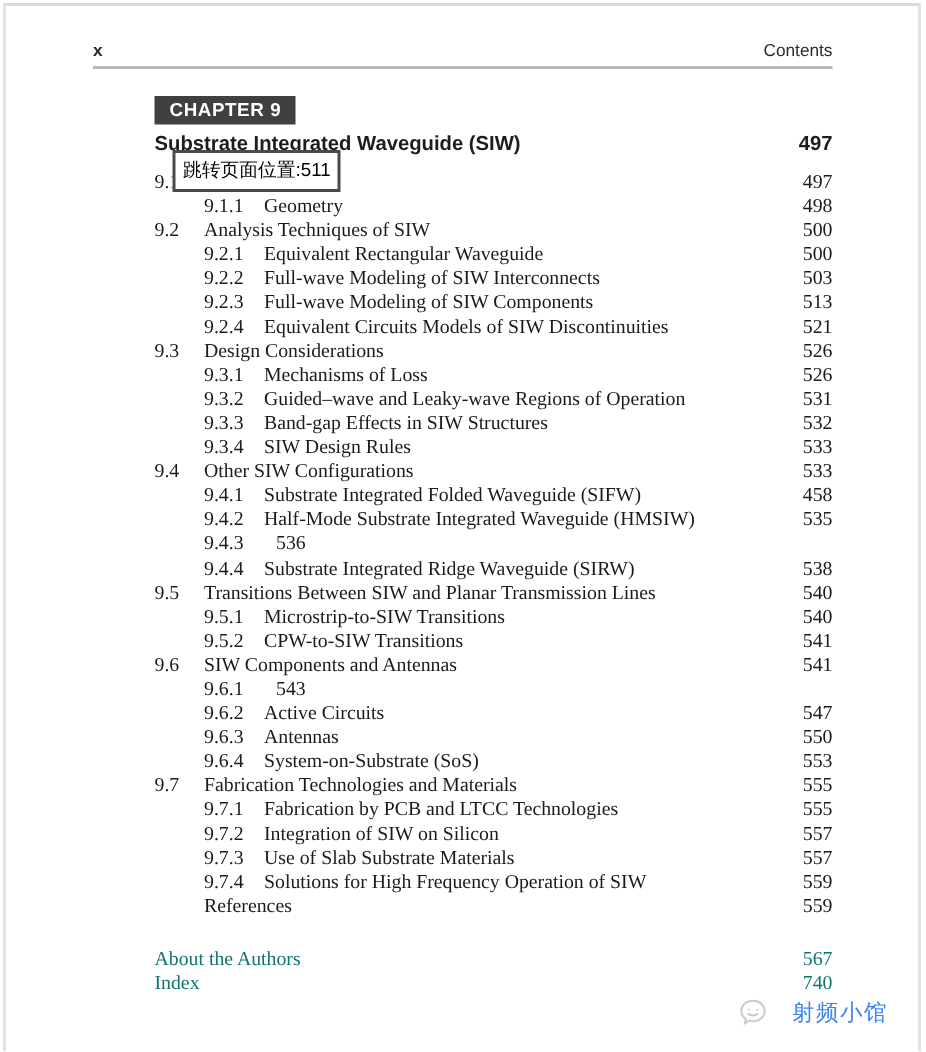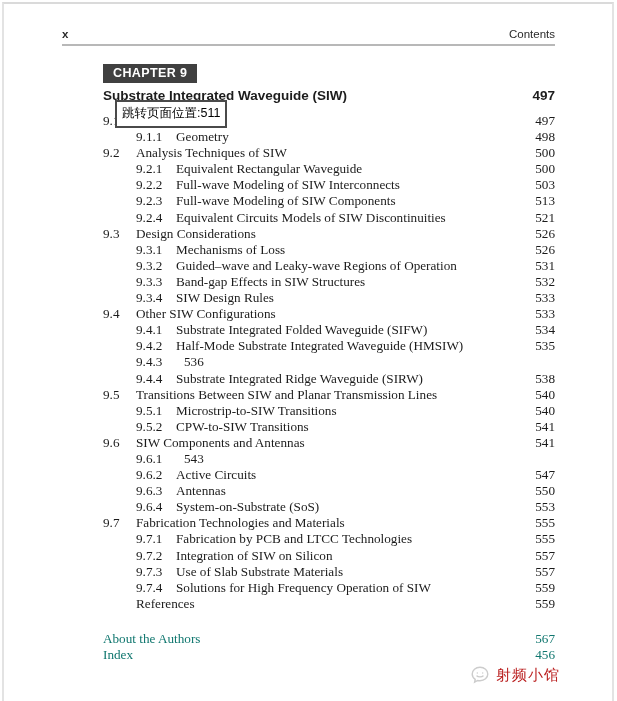--- a/index.html
+++ b/index.html
@@ -64,23 +64,23 @@
   
   .jump-tooltip {
     position:absolute; top:100px; left:115px; z-index:10;
     background:#ffffff; border:2px solid #4a4a4a;
     font-size:12.5px; color:#000000;
     padding:3px 5px 4px 5px; white-space:nowrap;
   }
 
   
   .watermark {
-    position:absolute; top:665px; left:470px;
-    display:flex; align-items:center; gap:6px;
-    color:#b91c1c; font-size:15px; letter-spacing:1px;
+    position:absolute; top:665px; left:492px;
+    display:flex; align-items:center; gap:16px;
+    color:#3b82f6; font-size:15px; letter-spacing:1px;
     user-select:none;
   }
   .watermark svg { display:block; }
 </style>
 </head>
 <body>
 
 <div class="page-frame"></div>
 
 <div class="running-header">
@@ -157,21 +157,21 @@
       <span class="pg">533</span>
     </div>
     <div class="toc-row lvl1">
       <span class="num">9.4</span>
       <span class="title">Other SIW Configurations</span>
       <span class="pg">533</span>
     </div>
     <div class="toc-row lvl2">
       <span class="num">9.4.1</span>
       <span class="title">Substrate Integrated Folded Waveguide (SIFW)</span>
-      <span class="pg">534</span>
+      <span class="pg">458</span>
     </div>
     <div class="toc-row lvl2">
       <span class="num">9.4.2</span>
       <span class="title">Half-Mode Substrate Integrated Waveguide (HMSIW)</span>
       <span class="pg">535</span>
     </div>
     <div class="toc-row lvl2">
       <span class="num">9.4.3</span>
       <span class="pg">536</span>
     </div>
@@ -252,21 +252,21 @@
 
 <div class="backmatter" id="backmatter">
     <div class="toc-row lvl1">
       <span class="num" style="width: 0px;"></span>
       <span class="title">About the Authors</span>
       <span class="pg">567</span>
     </div>
     <div class="toc-row lvl1">
       <span class="num" style="width: 0px;"></span>
       <span class="title">Index</span>
-      <span class="pg">456</span>
+      <span class="pg">740</span>
     </div>
   </div>
 
 <div class="jump-tooltip">跳转页面位置:511</div>
 
 <div class="watermark">
   <span>
     <svg width="20" height="20" viewBox="0 0 20 20" fill="none" stroke="#cccccc" stroke-width="1.4">
       <path d="M10 2.2 C5.6 2.2 2.2 5.2 2.2 9 C2.2 11.2 3.4 13.1 5.2 14.3 L4.6 17.2 L7.6 15.5 C8.4 15.7 9.2 15.8 10 15.8 C14.4 15.8 17.8 12.8 17.8 9 C17.8 5.2 14.4 2.2 10 2.2 Z"></path>
       <circle cx="7.3" cy="8" r="0.7" fill="#cccccc" stroke="none"></circle>

